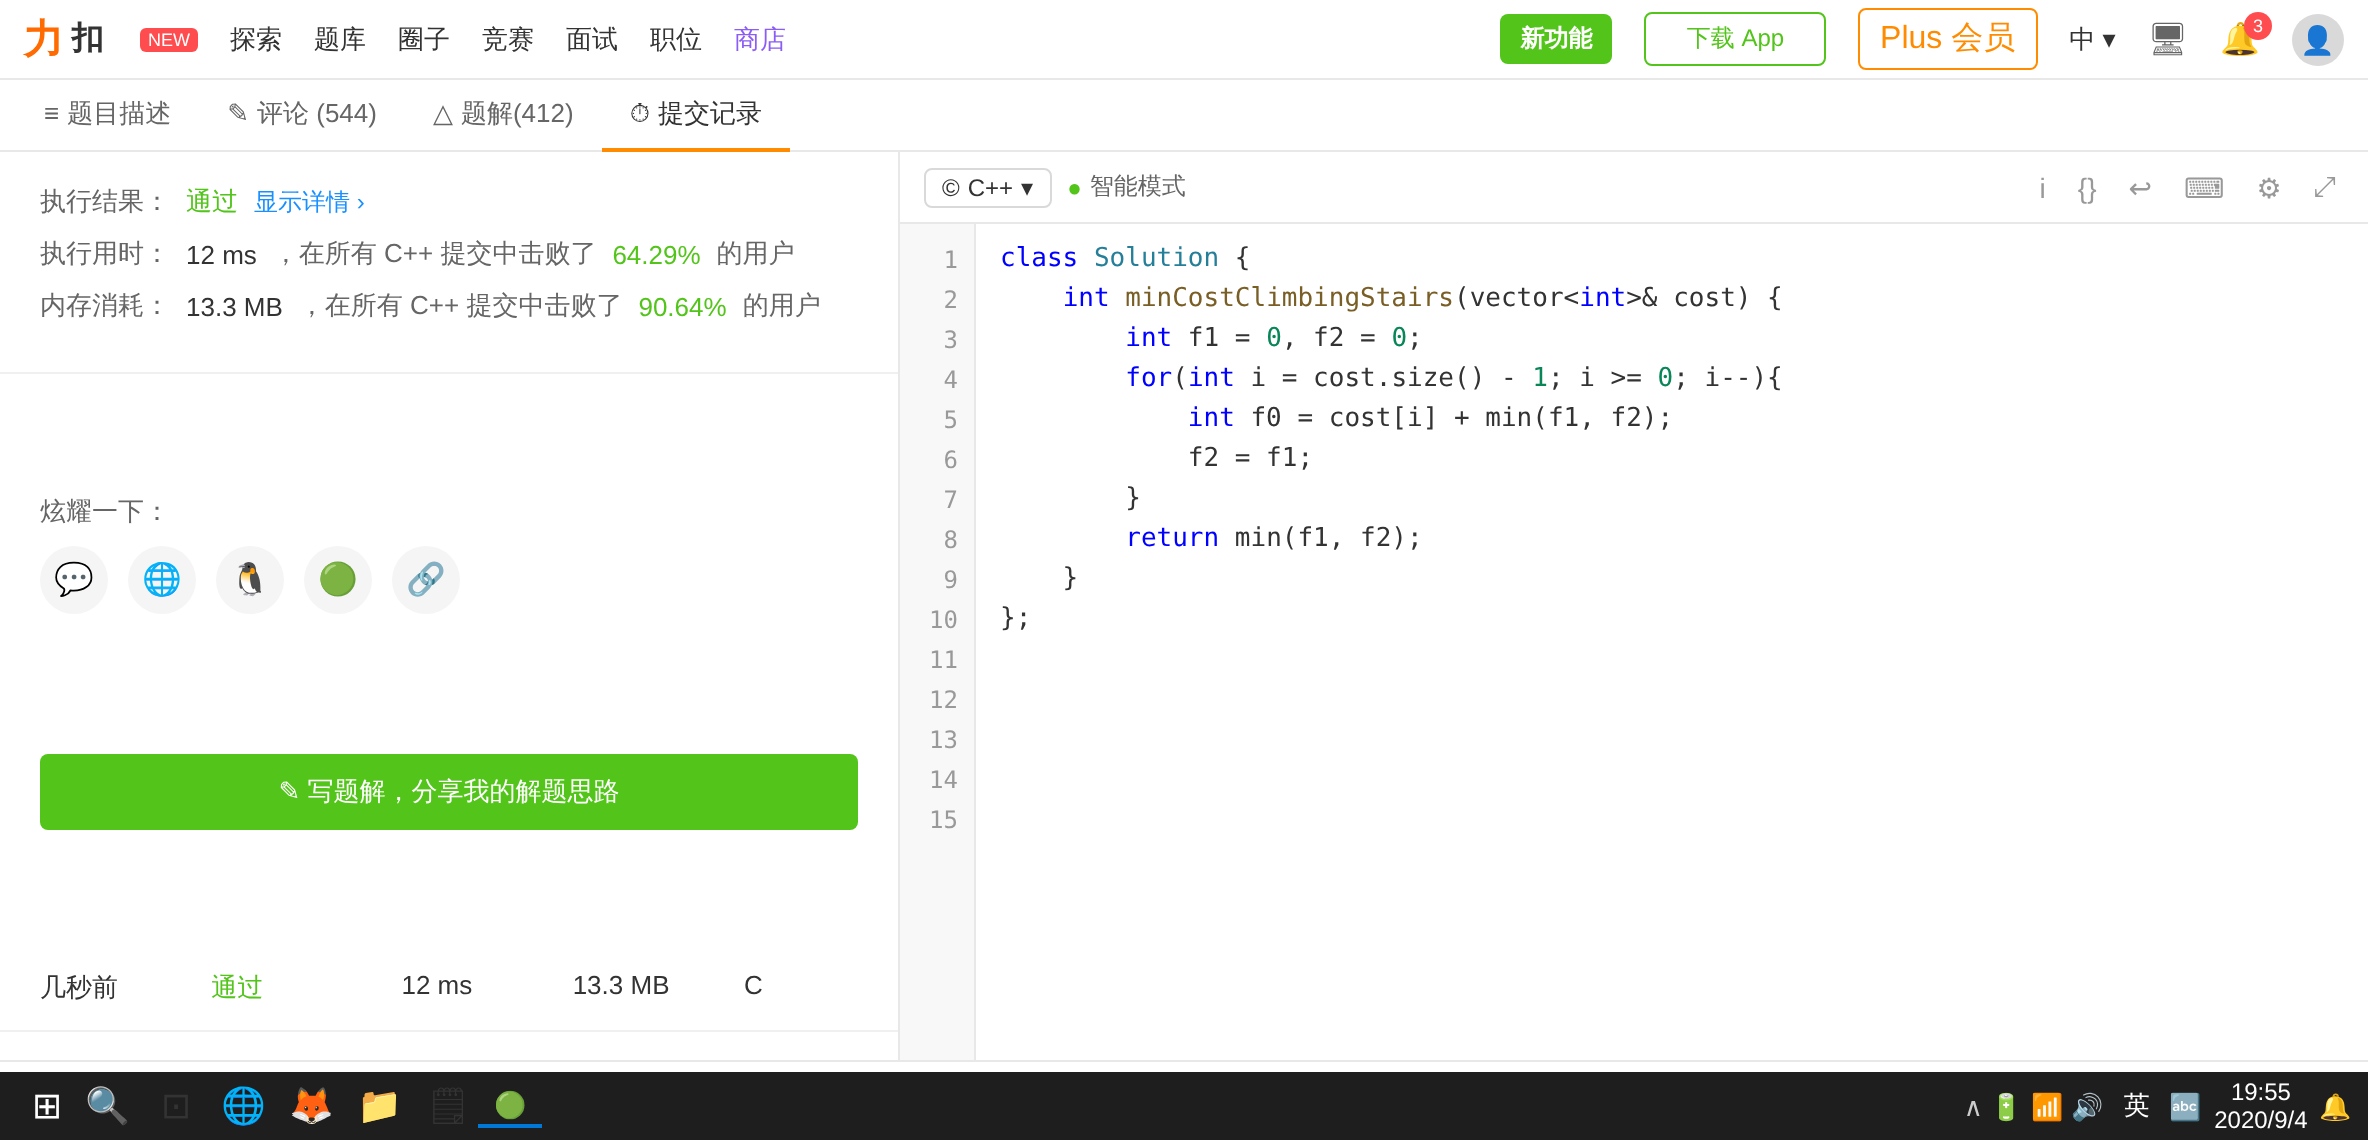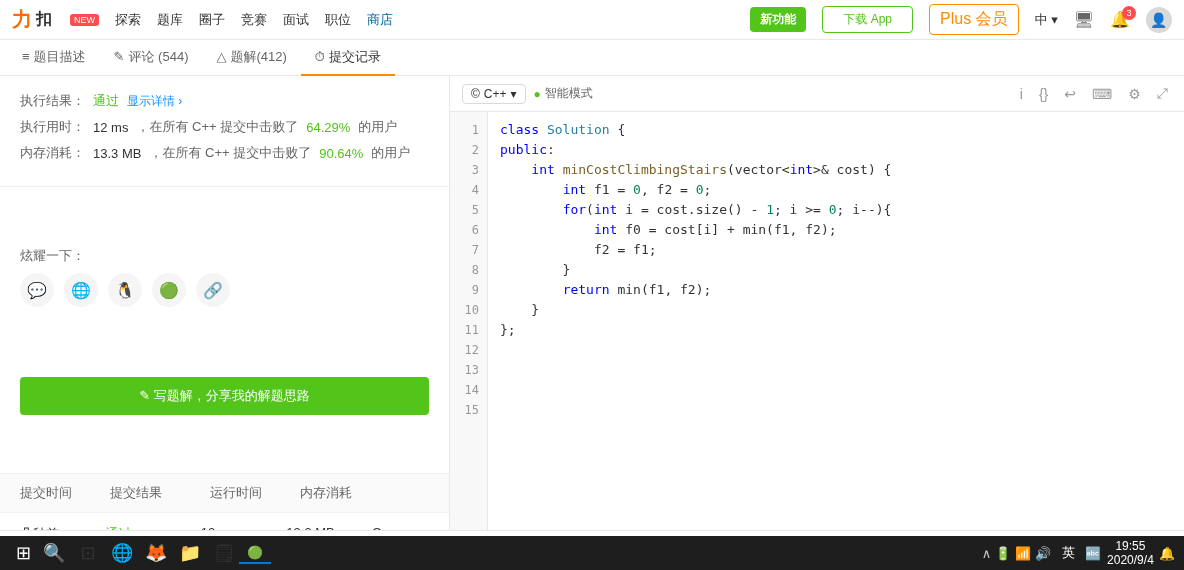--- a/index.html
+++ b/index.html
@@ -128,21 +128,21 @@
     <span style="color:#ff6b00;font-weight:900;font-size:20px;">力</span>
     <span>扣</span>
   </div>
   <span class="new-badge">NEW</span>
   <span class="nav-item">探索</span>
   <span class="nav-item">题库</span>
   <span class="nav-item">圈子</span>
   <span class="nav-item">竞赛</span>
   <span class="nav-item">面试</span>
   <span class="nav-item">职位</span>
-  <span class="nav-item active" style="color:#0369a1;">商店</span>
+  <span class="nav-item active" style="color:#8b5cf6;">商店</span>
   <span class="nav-separator"></span>
   <button class="new-feature-btn">新功能</button>
   <button class="download-btn">下载 App</button>
   <button class="plus-btn">Plus 会员</button>
   <span class="nav-item lang-btn"><span>中</span> ▾</span>
   <div class="nav-icon" style="position:relative;">🖥</div>
   <div class="nav-icon" style="position:relative;">
     🔔
     <span class="badge">3</span>
   </div>
@@ -200,26 +200,20 @@
         <div class="social-btn" title="微博" style="color:#e6162d;">🌐</div>
         <div class="social-btn" title="QQ">🐧</div>
         <div class="social-btn" title="豆瓣">🟢</div>
         <div class="social-btn" title="领英" style="color:#0077b5;">🔗</div>
       </div>
     </div>
 
     <button class="write-solution-btn">✎ 写题解，分享我的解题思路</button>
 
     <div class="submission-table">
-      <div class="table-header">
-        <span class="col-time">提交时间</span>
-        <span class="col-result">提交结果</span>
-        <span class="col-runtime">运行时间</span>
-        <span class="col-mem">内存消耗</span>
-      </div>
       <div class="table-row">
         <span class="col-time">几秒前</span>
         <span class="col-result pass-text">通过</span>
         <span class="col-runtime">12 ms</span>
         <span class="col-mem">13.3 MB</span>
         <span class="col-lang">C</span>
       </div>
     </div>
   </div>
 
@@ -257,21 +251,20 @@
         <div>9</div>
         <div>10</div>
         <div>11</div>
         <div>12</div>
         <div>13</div>
         <div>14</div>
         <div>15</div>
       </div>
       <div class="code-content">
         <div class="code-line"><span class="kw">class</span> <span class="cls">Solution</span> {</div>
-        <div class="code-line"><span class="kw">public</span>:</div>
         <div class="code-line">    <span class="type">int</span> <span class="fn">minCostClimbingStairs</span>(vector&lt;<span class="type">int</span>&gt;&amp; cost) {</div>
         <div class="code-line">        <span class="type">int</span> f1 = <span class="num">0</span>, f2 = <span class="num">0</span>;</div>
         <div class="code-line">        <span class="kw">for</span>(<span class="type">int</span> i = cost.size() - <span class="num">1</span>; i &gt;= <span class="num">0</span>; i--){</div>
         <div class="code-line">            <span class="type">int</span> f0 = cost[i] + min(f1, f2);</div>
         <div class="code-line">            f2 = f1;</div>
         <div class="code-line">        }</div>
         <div class="code-line">        <span class="kw">return</span> min(f1, f2);</div>
         <div class="code-line">    }</div>
         <div class="code-line">};</div>
         <div class="code-line">&nbsp;</div>

